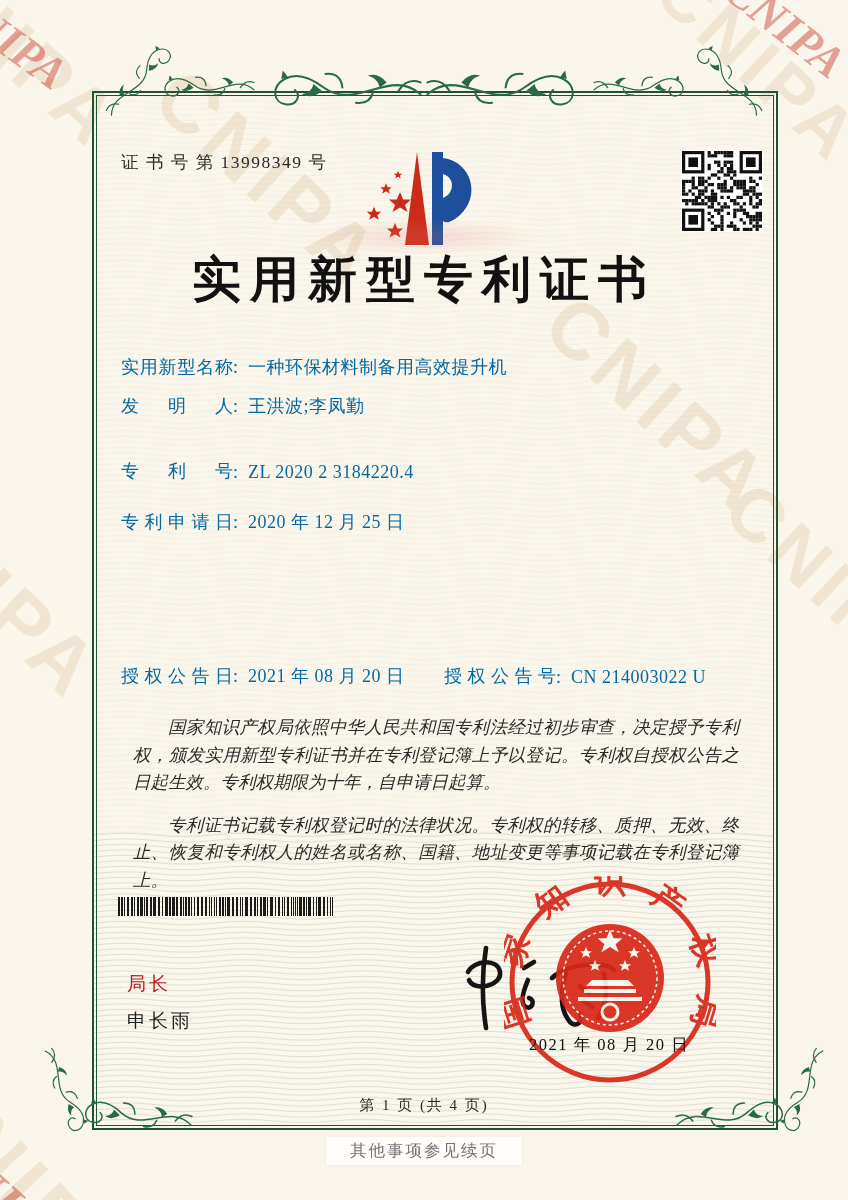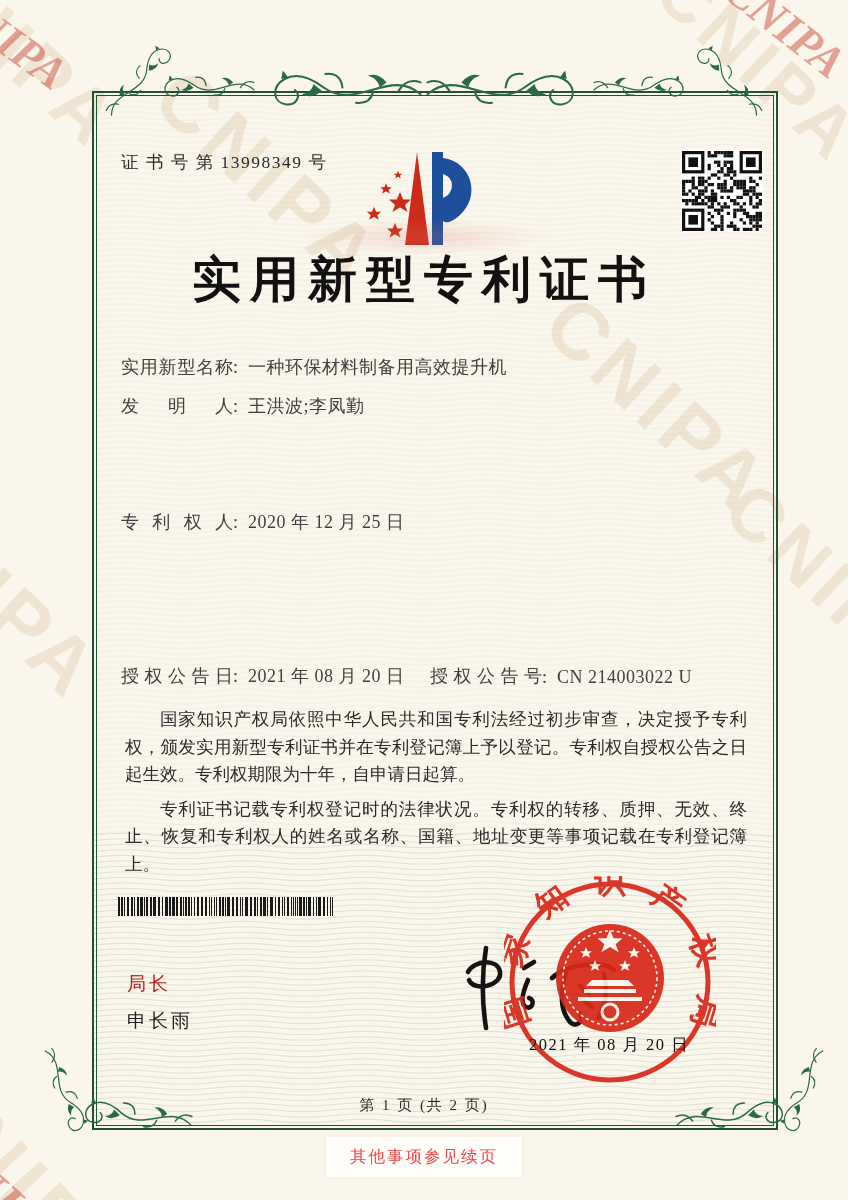--- a/index.html
+++ b/index.html
@@ -33,40 +33,40 @@
   .content{position:absolute;inset:0;z-index:4;}
   .cert-no{position:absolute;left:121px;top:150px;font-size:17.5px;letter-spacing:1.5px;color:#2b2b2b;text-align:right;}
   .logo{position:absolute;left:352px;top:142px;}
   .qr{position:absolute;left:681px;top:150px;background:#fefefe;padding:1px;}
   .ghost{position:absolute;left:300px;top:218px;width:250px;height:38px;
     background:radial-gradient(ellipse at center, rgba(214,120,105,.22), rgba(214,120,105,0) 70%);}
   .title{
     position:absolute;left:0;top:247px;width:100%;text-align:center;
     font-size:49px;font-weight:bold;letter-spacing:9px;color:#111;
   }
-  .field-row{position:absolute;left:121px;white-space:nowrap;font-size:18px;color:#404040;}
+  .field-row{position:absolute;left:121px;white-space:nowrap;font-size:18px;color:#0369a1;}
   .field-label{display:inline-block;width:112px;text-align:justify;text-align-last:justify;vertical-align:bottom;}
   .field-colon{display:inline-block;margin-right:10px;}
   .field-value{letter-spacing:.5px;}
-  .grant-pair2{position:absolute;left:309px;top:0;white-space:nowrap;}
+  .grant-pair2{position:absolute;left:323px;top:0;white-space:nowrap;}
   .bodytext{
     position:absolute;left:118px;top:699px;width:636px;
     font-size:17.5px;line-height:27.5px;text-align:justify;color:#2a2a2a;
   }
-  .bodytext p{margin:7px;text-indent:2em;}
+  .bodytext p{margin:15px;text-indent:2em;font-style:italic;}
   .barcode{position:absolute;left:118px;top:897px;}
   .sig-title{position:absolute;left:127px;top:971px;font-size:19px;letter-spacing:3px;color:#b91c1c;}
   .sig-name{position:absolute;left:127px;top:1008px;font-size:19px;letter-spacing:3px;color:#1d1d1d;text-align:right;}
   .signature{position:absolute;left:452px;top:942px;}
   .seal{position:absolute;left:504px;top:876px;opacity:.93;}
   .seal-date{position:absolute;left:529px;top:1034px;font-size:16.5px;letter-spacing:1.5px;color:#111;z-index:5;}
   .page-no{position:absolute;left:0;top:1096px;width:100%;text-align:center;font-size:15px;letter-spacing:2px;color:#2c2c2c;}
   .cont-note{
     position:absolute;left:50%;top:1137px;transform:translateX(-50%);
-    background:#fefdf9;padding:9px 24px;font-size:16.5px;letter-spacing:2px;color:#ef4444;
+    background:#fefdf9;padding:3px 24px;font-size:16.5px;letter-spacing:2px;color:#737373;
     box-shadow:0 0 4px rgba(0,0,0,.05);
   }
 </style>
 </head>
 <body>
 
 <svg width="0" height="0" style="position:absolute">
   <defs>
     <polygon id="star" points="0,-10 2.9,-3.1 10,-3.1 4.5,1.8 6.9,8.1 0,4 -6.9,8.1 -4.5,1.8 -10,-3.1 -2.9,-3.1"></polygon>
     <g id="flo">
@@ -362,22 +362,25 @@
   <div class="ghost"></div>
 
   <div class="title">实用新型专利证书</div>
 
   <div class="field-row" style="top:355px">
     <span class="field-label">实用新型名称</span><span class="field-colon">:</span><span class="field-value">一种环保材料制备用高效提升机</span>
   </div>
   <div class="field-row" style="top:394px">
     <span class="field-label">发明人</span><span class="field-colon">:</span><span class="field-value">王洪波;李凤勤</span>
   </div>
+  <div class="field-row" style="top:459px">
+    <span class="field-label">专利号</span><span class="field-colon">:</span><span class="field-value">ZL 2020 2 3184220.4</span>
+  </div>
   <div class="field-row" style="top:510px">
-    <span class="field-label">专利权人</span><span class="field-colon">:</span><span class="field-value">2020 年 12 月 25 日</span>
+    <span class="field-label">专利申请日</span><span class="field-colon">:</span><span class="field-value">2020 年 12 月 25 日</span>
   </div>
   <div class="field-row" style="top:664px">
     <span class="field-label">授权公告日</span><span class="field-colon">:</span><span class="field-value">2021 年 08 月 20 日</span>
     <span class="grant-pair2">
       <span class="field-label">授权公告号</span><span class="field-colon">:</span><span class="field-value">CN 214003022 U</span>
     </span>
   </div>
 
   <div class="bodytext">
     <p>国家知识产权局依照中华人民共和国专利法经过初步审查，决定授予专利权，颁发实用新型专利证书并在专利登记簿上予以登记。专利权自授权公告之日起生效。专利权期限为十年，自申请日起算。</p>
@@ -486,16 +489,16 @@
       <use href="#star" transform="translate(91,90) scale(0.6)" fill="#fbf6ec"></use>
       <use href="#star" transform="translate(121,90) scale(0.6)" fill="#fbf6ec"></use>
       <path d="M88,104 h36 l6,6 h-48 z" fill="#fbf6ec"></path>
       <rect x="80" y="113" width="52" height="4" fill="#fbf6ec"></rect>
       <rect x="74" y="121" width="64" height="4" fill="#fbf6ec"></rect>
       <circle cx="106" cy="136" r="8" fill="none" stroke="#fbf6ec" stroke-width="3"></circle>
     </g>
   </svg>
   <div class="seal-date">2021 年 08 月 20 日</div>
 
-  <div class="page-no">第 1 页 (共 2 页)</div>
+  <div class="page-no">第 1 页 (共 4 页)</div>
   <div class="cont-note">其他事项参见续页</div>
 
 </div>
 
 </body></html>

